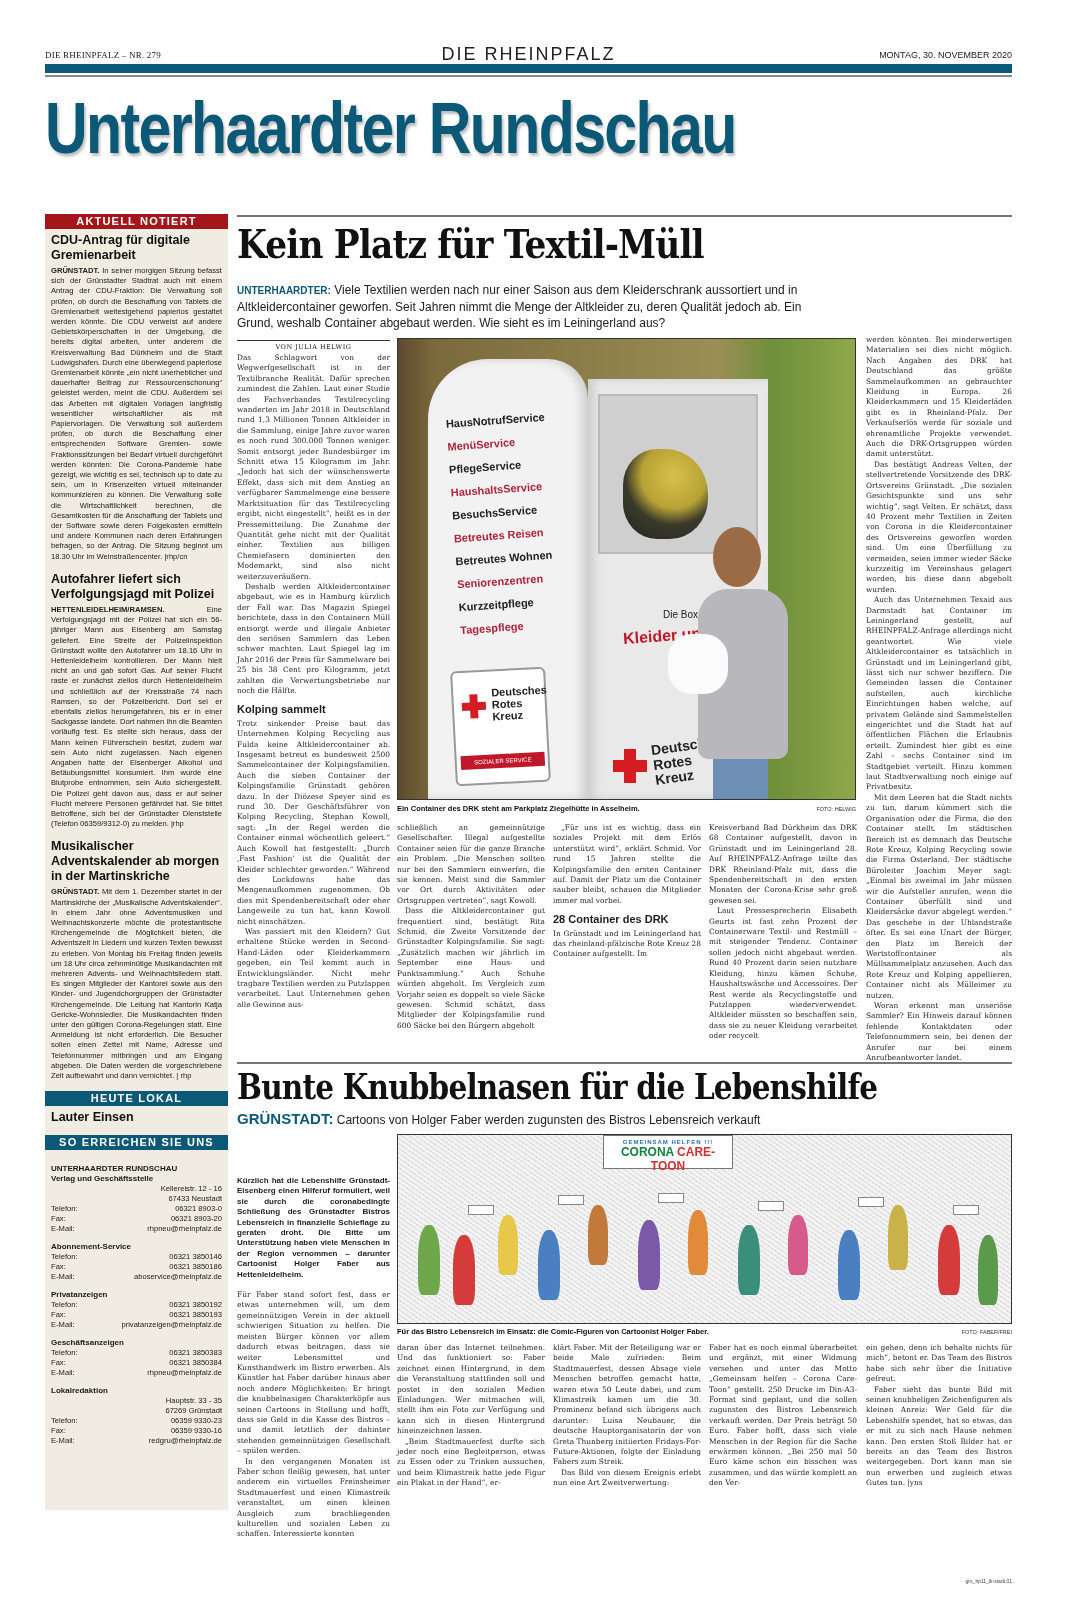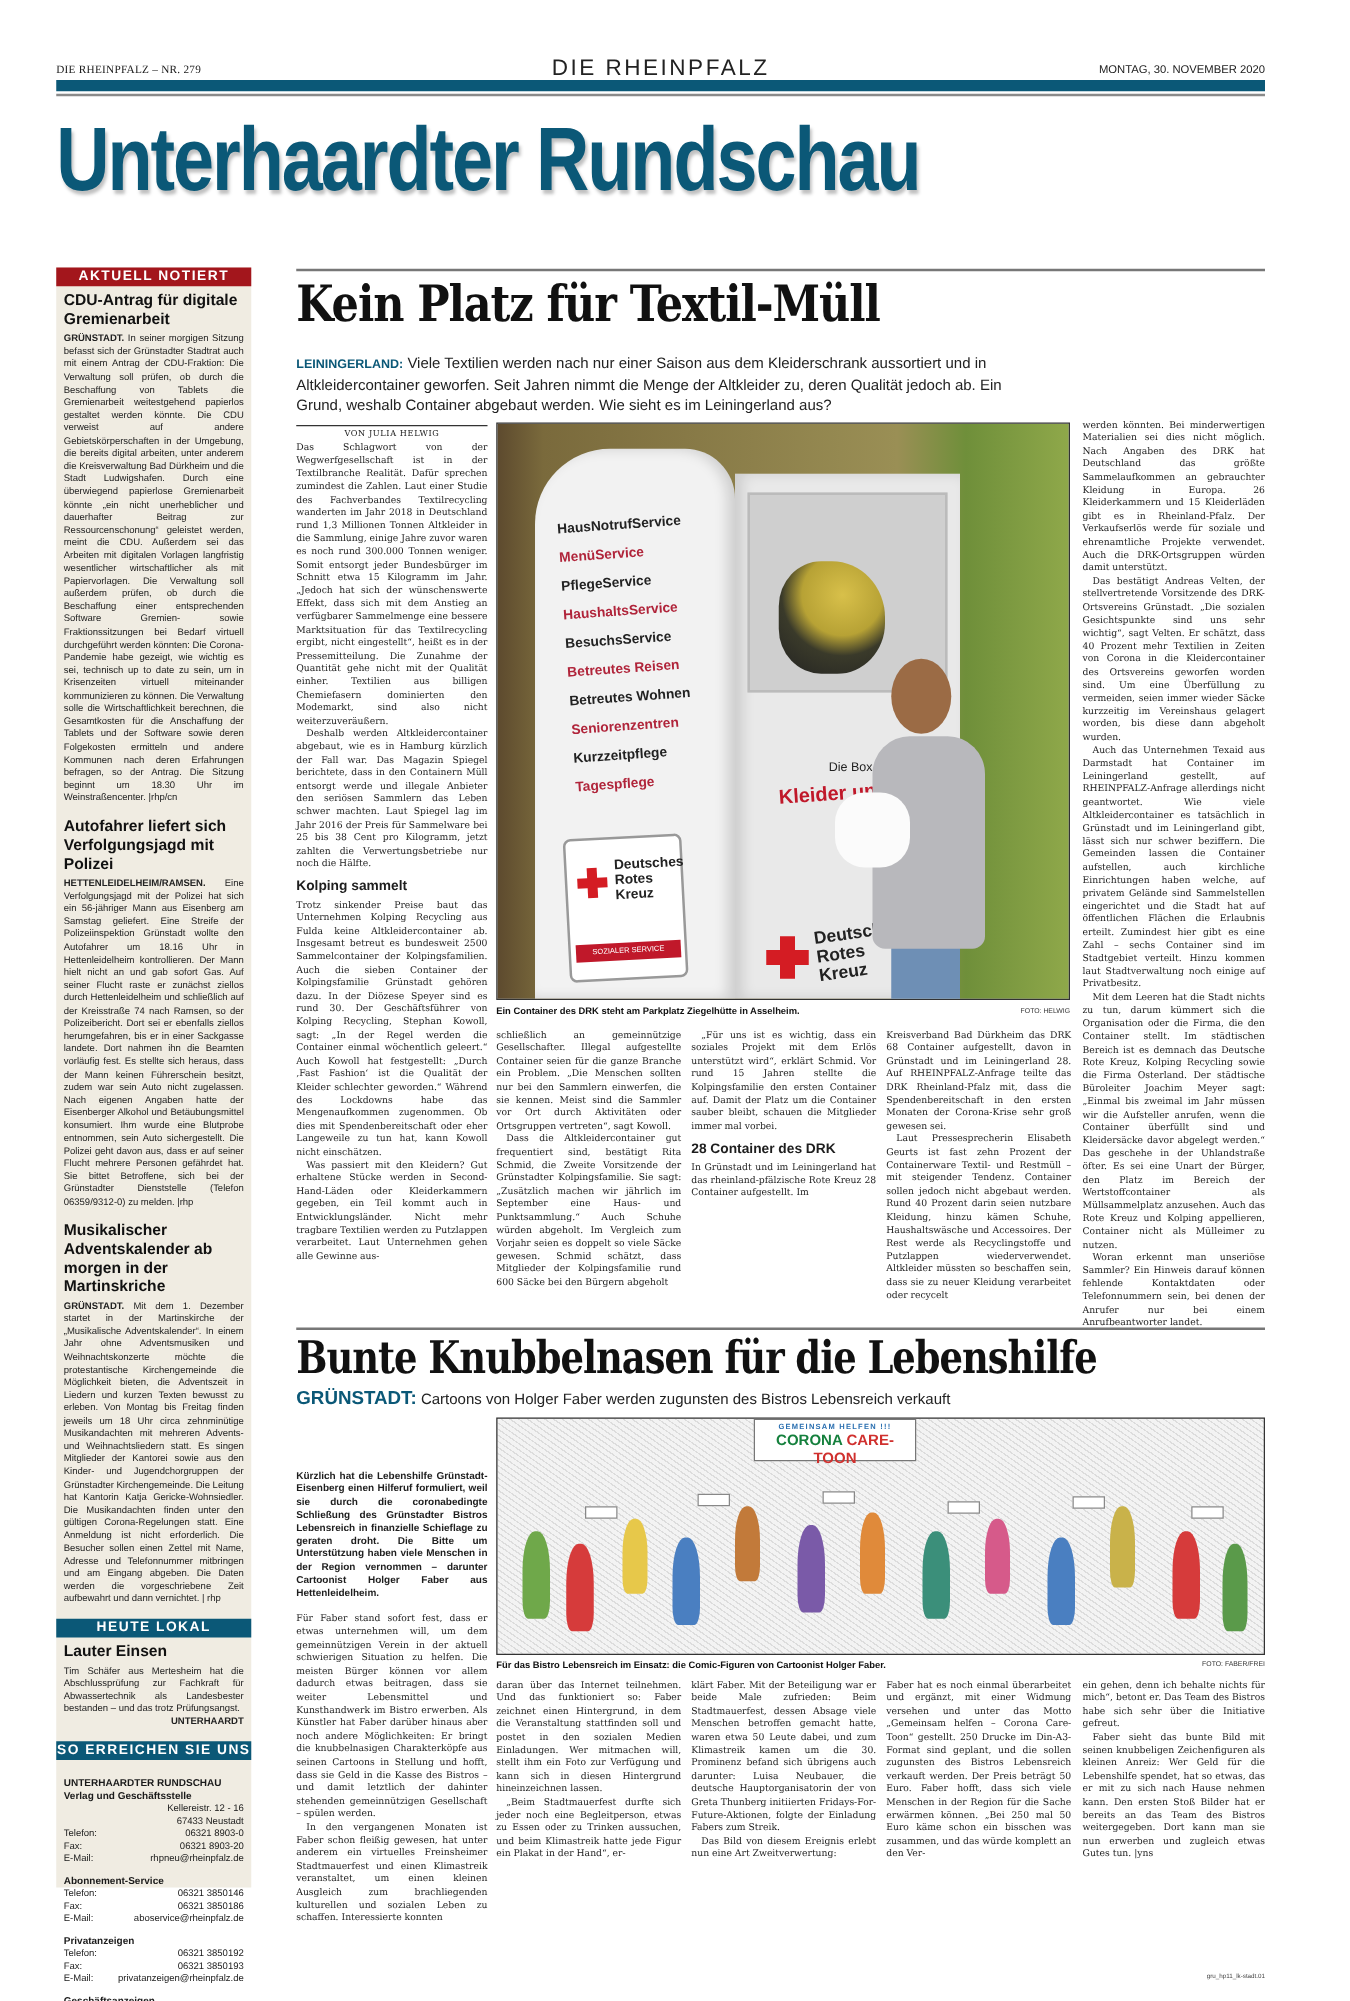--- a/index.html
+++ b/index.html
@@ -9,21 +9,21 @@
   
   .topbar { position: absolute; left: 45px; top: 44px; width: 967px; height: 20px; }
   .topbar .left { position: absolute; left: 0; top: 6px; font-family: "Liberation Serif", serif; font-size: 9px; letter-spacing: 0.2px; }
   .topbar .center { position: absolute; left: 0; right: 0; top: 0; text-align: center; font-family: "Liberation Sans", sans-serif; font-size: 18px; letter-spacing: 2px; color: #222; }
   .topbar .right { position: absolute; right: 0; top: 6px; font-family: "Liberation Sans", sans-serif; font-size: 9px; }
   .bluebar { position: absolute; left: 45px; top: 64px; width: 967px; height: 9px; background: #0b5877; }
   .greyline { position: absolute; left: 45px; top: 75px; width: 967px; height: 2px; background: #8a8a8a; }
   .masthead { position: absolute; left: 45px; top: 92px; font-family: "Liberation Sans", sans-serif; font-size: 72px; font-weight: bold; color: #0b5877; letter-spacing: -2px; transform: scaleX(0.82); transform-origin: left top; text-shadow: 2px 3px 3px rgba(0,0,0,0.25); line-height: 1; }
 
   
-  .sidebar { position: absolute; left: 45px; top: 214px; width: 156px; height: 1296px; background: #f0ece2; font-family: "Liberation Sans", sans-serif; }
+  .sidebar { position: absolute; left: 45px; top: 214px; width: 183px; height: 1296px; background: #f0ece2; font-family: "Liberation Sans", sans-serif; }
   .sb-head { height: 15px; color: #fff; font-weight: bold; font-size: 11px; letter-spacing: 1.2px; text-align: center; line-height: 15px; }
   .sb-head.red { background: #a3161c; }
   .sb-head.blue { background: #0b5877; }
   .sb-inner { padding: 4px 6px 0 6px; }
   .sb-title { font-size: 12.5px; font-weight: bold; line-height: 15px; margin-bottom: 3px; color: #111; }
   .sb-text { font-size: 7.6px; line-height: 10.2px; text-align: justify; color: #222; }
   .sb-text b { font-weight: bold; }
   .sb-block { margin-bottom: 10px; }
   .contact-group { margin-top: 8px; font-size: 7.6px; line-height: 10px; }
   .contact-group .cg-title { font-weight: bold; font-size: 8px; }
@@ -114,21 +114,20 @@
     </div>
     <div class="sb-block">
       <div class="sb-title">Musikalischer Adventskalender ab morgen in der Martinskriche</div>
       <div class="sb-text"><b>GRÜNSTADT.</b> <span>Mit dem 1. Dezember startet in der Martinskirche der „Musikalische Adventskalender“. In einem Jahr ohne Adventsmusiken und Weihnachtskonzerte möchte die protestantische Kirchengemeinde die Möglichkeit bieten, die Adventszeit in Liedern und kurzen Texten bewusst zu erleben. Von Montag bis Freitag finden jeweils um 18 Uhr circa zehnminütige Musikandachten mit mehreren Advents- und Weihnachtsliedern statt. Es singen Mitglieder der Kantorei sowie aus den Kinder- und Jugendchorgruppen der Grünstadter Kirchengemeinde. Die Leitung hat Kantorin Katja Gericke-Wohnsiedler. Die Musikandachten finden unter den gültigen Corona-Regelungen statt. Eine Anmeldung ist nicht erforderlich. Die Besucher sollen einen Zettel mit Name, Adresse und Telefonnummer mitbringen und am Eingang abgeben. Die Daten werden die vorgeschriebene Zeit aufbewahrt und dann vernichtet. | rhp</span></div>
     </div>
   </div>
   <div class="sb-head blue">HEUTE LOKAL</div>
   <div class="sb-inner">
     <div class="sb-block">
       <div class="sb-title">Lauter Einsen</div>
-      <div class="sb-text"><span>Tim Schäfer aus Mertesheim hat die Abschlussprüfung zur Fachkraft für Abwassertechnik als Landesbester bestanden – und das trotz Prüfungsangst.</span> <b style="float:right">UNTERHAARDT</b></div>
       <div style="clear:both"></div>
     </div>
   </div>
   <div class="sb-head blue">SO ERREICHEN SIE UNS</div>
   <div class="sb-inner">
     <div class="contact-group" style="margin-top:10px">
       <div class="cg-title">UNTERHAARDTER RUNDSCHAU</div>
       <div class="cg-title">Verlag und Geschäftsstelle</div>
       <div class="contact-addr">Kellereistr. 12 - 16</div>
       <div class="contact-addr">67433 Neustadt</div>
@@ -205,21 +204,21 @@
       <div class="contact-row">
           <span>E-Mail:</span>
           <span>redgru@rheinpfalz.de</span>
         </div>
     </div>
   </div>
 </aside>
 
 <div class="rule-top"></div>
 <h1 class="h1">Kein Platz für Textil-Müll</h1>
-<div class="lede"><span class="kicker">LEININGERLAND:</span> <span>Viele Textilien werden nach nur einer Saison aus dem Kleiderschrank aussortiert und in Altkleidercontainer geworfen. Seit Jahren nimmt die Menge der Altkleider zu, deren Qualität jedoch ab. Ein Grund, weshalb Container abgebaut werden. Wie sieht es im Leiningerland aus?</span></div>
+<div class="lede"><span class="kicker">UNTERHAARDTER:</span> <span>Viele Textilien werden nach nur einer Saison aus dem Kleiderschrank aussortiert und in Altkleidercontainer geworfen. Seit Jahren nimmt die Menge der Altkleider zu, deren Qualität jedoch ab. Ein Grund, weshalb Container abgebaut werden. Wie sieht es im Leiningerland aus?</span></div>
 <div class="byline">VON JULIA HELWIG</div>
 
 <div class="col" style="left:237px; top:353px; width:153px;">
   <p class="noind">Das Schlagwort von der Wegwerfgesellschaft ist in der Textilbranche Realität. Dafür sprechen zumindest die Zahlen. Laut einer Studie des Fachverbandes Textilrecycling wanderten im Jahr 2018 in Deutschland rund 1,3 Millionen Tonnen Altkleider in die Sammlung, einige Jahre zuvor waren es noch rund 300.000 Tonnen weniger. Somit entsorgt jeder Bundesbürger im Schnitt etwa 15 Kilogramm im Jahr. „Jedoch hat sich der wünschenswerte Effekt, dass sich mit dem Anstieg an verfügbarer Sammelmenge eine bessere Marktsituation für das Textilrecycling ergibt, nicht eingestellt“, heißt es in der Pressemitteilung. Die Zunahme der Quantität gehe nicht mit der Qualität einher. Textilien aus billigen Chemiefasern dominierten den Modemarkt, sind also nicht weiterzuveräußern.</p>
   <p>Deshalb werden Altkleidercontainer abgebaut, wie es in Hamburg kürzlich der Fall war. Das Magazin Spiegel berichtete, dass in den Containern Müll entsorgt werde und illegale Anbieter den seriösen Sammlern das Leben schwer machten. Laut Spiegel lag im Jahr 2016 der Preis für Sammelware bei 25 bis 38 Cent pro Kilogramm, jetzt zahlten die Verwertungsbetriebe nur noch die Hälfte.</p>
   <h3>Kolping sammelt</h3>
   <p class="noind">Trotz sinkender Preise baut das Unternehmen Kolping Recycling aus Fulda keine Altkleidercontainer ab. Insgesamt betreut es bundesweit 2500 Sammelcontainer der Kolpingsfamilien. Auch die sieben Container der Kolpingsfamilie Grünstadt gehören dazu. In der Diözese Speyer sind es rund 30. Der Geschäftsführer von Kolping Recycling, Stephan Kowoll, sagt: „In der Regel werden die Container einmal wöchentlich geleert.“ Auch Kowoll hat festgestellt: „Durch ‚Fast Fashion‘ ist die Qualität der Kleider schlechter geworden.“ Während des Lockdowns habe das Mengenaufkommen zugenommen. Ob dies mit Spendenbereitschaft oder eher Langeweile zu tun hat, kann Kowoll nicht einschätzen.</p>
   <p>Was passiert mit den Kleidern? Gut erhaltene Stücke werden in Second-Hand-Läden oder Kleiderkammern gegeben, ein Teil kommt auch in Entwicklungsländer. Nicht mehr tragbare Textilien werden zu Putzlappen verarbeitet. Laut Unternehmen gehen alle Gewinne aus-</p>
 </div>
 

